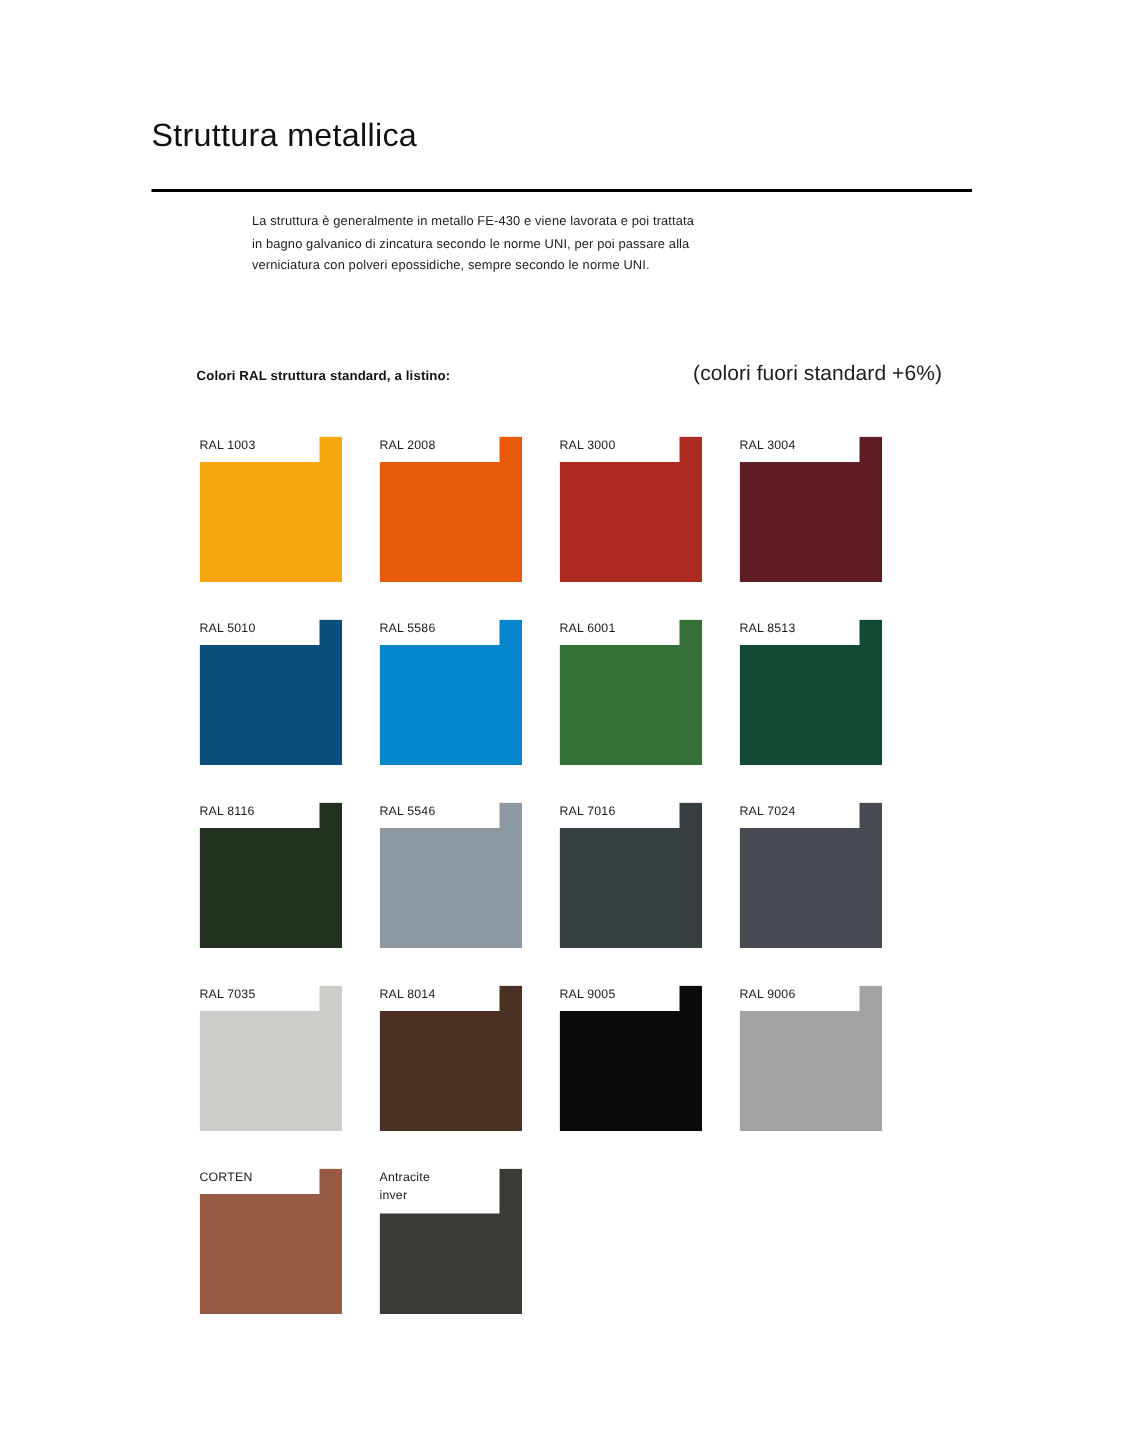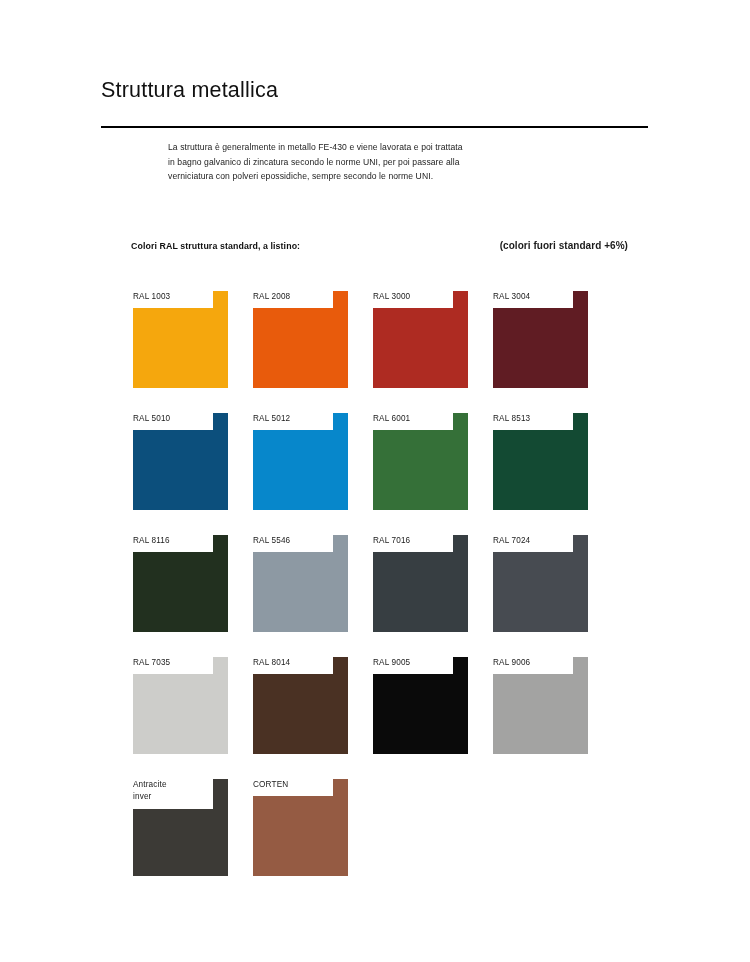--- a/index.html
+++ b/index.html
@@ -68,22 +68,22 @@
     align-items: baseline;
     justify-content: space-between;
   }
   .subtitle-main {
     font-size: 8.8px;
     font-weight: 700;
     letter-spacing: 0.1px;
     color: #111111;
   }
   .subtitle-note {
-    font-size: 10px;
-    font-weight: 700;
+    font-size: 14px;
+    font-weight: 400;
     letter-spacing: 0.05px;
     color: #1c1c1c;
   }
 
   
   .swatch-grid {
     position: absolute;
     left: 133px;
     top: 291px;
     width: 497px;
@@ -159,21 +159,21 @@
       <div class="swatch">
         <div class="swatch-fill" style="background: rgb(96, 28, 35);"></div>
         <div class="swatch-label">RAL 3004</div>
       </div>
       <div class="swatch">
         <div class="swatch-fill" style="background: rgb(12, 79, 124);"></div>
         <div class="swatch-label">RAL 5010</div>
       </div>
       <div class="swatch">
         <div class="swatch-fill" style="background: rgb(7, 135, 203);"></div>
-        <div class="swatch-label">RAL 5012</div>
+        <div class="swatch-label">RAL 5586</div>
       </div>
       <div class="swatch">
         <div class="swatch-fill" style="background: rgb(53, 112, 56);"></div>
         <div class="swatch-label">RAL 6001</div>
       </div>
       <div class="swatch">
         <div class="swatch-fill" style="background: rgb(19, 74, 51);"></div>
         <div class="swatch-label">RAL 8513</div>
       </div>
       <div class="swatch">
@@ -200,25 +200,25 @@
         <div class="swatch-fill" style="background: rgb(74, 49, 35);"></div>
         <div class="swatch-label">RAL 8014</div>
       </div>
       <div class="swatch">
         <div class="swatch-fill" style="background: rgb(10, 10, 10);"></div>
         <div class="swatch-label">RAL 9005</div>
       </div>
       <div class="swatch">
         <div class="swatch-fill" style="background: rgb(163, 163, 162);"></div>
         <div class="swatch-label">RAL 9006</div>
+      </div>
+      <div class="swatch">
+        <div class="swatch-fill" style="background: rgb(149, 91, 67);"></div>
+        <div class="swatch-label">CORTEN</div>
       </div>
       <div class="swatch tall-label">
         <div class="swatch-fill" style="background: rgb(60, 58, 54);"></div>
         <div class="swatch-label">Antracite
 inver</div>
       </div>
-      <div class="swatch">
-        <div class="swatch-fill" style="background: rgb(149, 91, 67);"></div>
-        <div class="swatch-label">CORTEN</div>
-      </div>
     </div>
 
 </div>
 
 </body></html>

